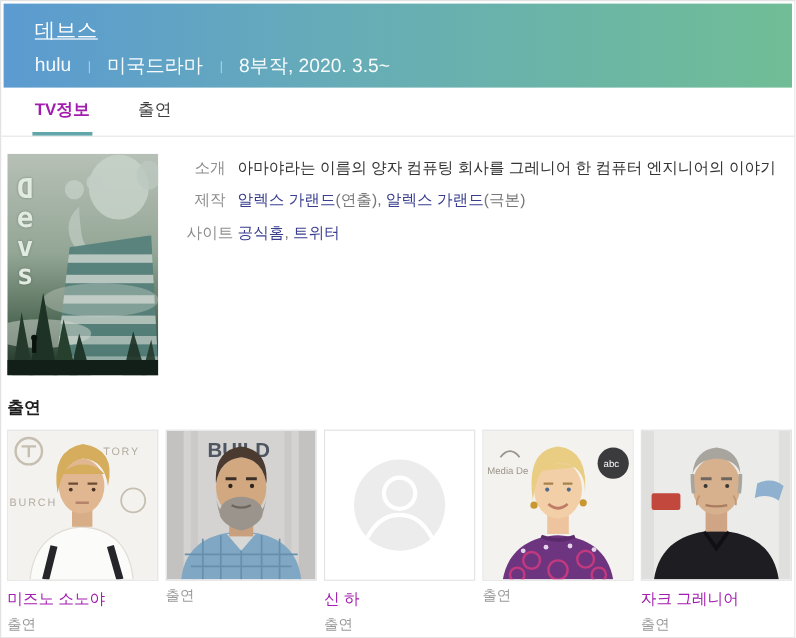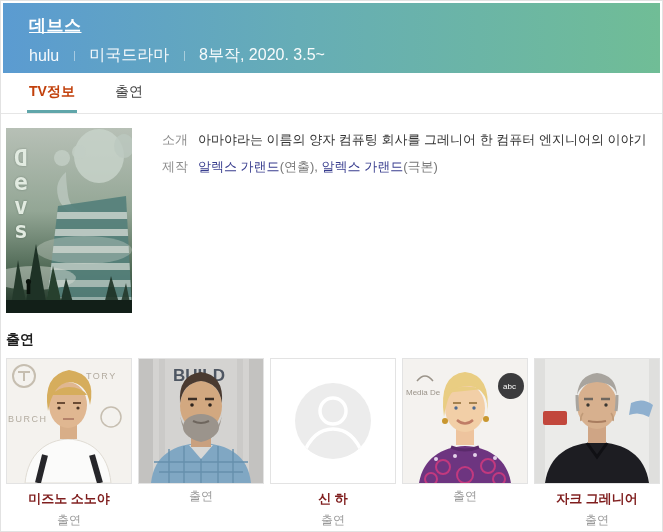--- a/index.html
+++ b/index.html
@@ -9,39 +9,39 @@
     position:relative; width:663px; height:532px;
     background:#fff; border:1px solid #e2e2e2; overflow:hidden;
   }
   
   .header {
     margin:2px 2px 0 2px; height:70px;
     background:linear-gradient(90deg,#5b9bd1 0%,#66adb6 45%,#70bd96 100%);
     padding:11px 0 0 26px;
   }
   .title {
-    display:inline-block; color:#fff; font-size:17px; font-weight:bold;
+    display:inline-block; color:#fff; font-size:17px; font-weight:normal;
     text-decoration:underline; letter-spacing:0.5px; cursor:pointer;
   }
   .subline { margin-top:8px; font-size:16px; color:rgba(255,255,255,0.95); }
   .subline .seg { vertical-align:middle; }
   .subline .sep {
     display:inline-block; width:1px; height:10px; background:rgba(255,255,255,0.45);
     margin:0 10px; vertical-align:middle;
   }
   
   .tabbar {
     height:41px; border-bottom:1px solid #e6e6e6;
     display:flex; align-items:flex-end; padding-left:26px;
   }
   .tab {
     font-size:14px; color:#3c3c3c; padding:0 2px 12px 2px; cursor:pointer;
   }
   .tab.active {
-    font-weight:bold; color:#c2410c; border-bottom:3px solid #60a6aa; padding-bottom:9px;
+    font-weight:bold; color:#a21caf; border-bottom:3px solid #60a6aa; padding-bottom:9px;
   }
   .tab + .tab { margin-left:36px; }
   
   .info-section { display:flex; margin:14px 5px 0 5px; }
   .poster {
     position:relative; width:126px; height:185px; flex:0 0 126px; cursor:pointer;
     overflow:hidden;
   }
   .poster-logo {
     position:absolute; left:8px; top:18px; display:flex; flex-direction:column;
@@ -55,29 +55,29 @@
   .meta dt {
     flex:0 0 46px; font-size:13px; color:#8e8e8e; line-height:19px;
   }
   .meta dd { font-size:13px; color:#333; line-height:19px; max-width:452px; }
   .meta a.lnk { color:#383d8e; text-decoration:none; cursor:pointer;margin-top:12px; }
   .meta .gray { color:#777; }
   
   .cast-section { margin:18px 5px 0 5px; }
   .cast-heading { font-size:14px; font-weight:bold; color:#1d1d1d; }
   .cards { display:flex; margin-top:9px; }
-  .card { width:126px; cursor:pointer;text-align:center; }
+  .card { width:126px; cursor:pointer; }
   .card + .card { margin-left:6px; }
   .photo {
     width:126px; height:126px; border:1px solid #e3e3e3; background:#fff;
     overflow:hidden;
   }
   .photo svg { display:block; }
   .cast-name {
-    margin-top:6px; font-size:13px; font-weight:bold; color:#7f1d1d;
+    margin-top:6px; font-size:13px; font-weight:normal; color:#a21caf;
     white-space:nowrap; overflow:hidden;
   }
   .cast-role { margin-top:4px; font-size:12px; color:#999; }
 </style>
 </head>
 <body>
 
 <div class="panel">
 
   <div class="header">
@@ -151,20 +151,24 @@
     </div>
 
     <dl class="meta">
       <div class="row">
         <dt>소개</dt>
         <dd>아마야라는 이름의 양자 컴퓨팅 회사를 그레니어 한 컴퓨터 엔지니어의 이야기</dd>
       </div>
       <div class="row">
         <dt>제작</dt>
         <dd><a class="lnk">알렉스 가랜드</a><span class="gray">(연출)</span><span class="gray">, </span><a class="lnk">알렉스 가랜드</a><span class="gray">(극본)</span></dd>
+      </div>
+      <div class="row">
+        <dt>사이트</dt>
+        <dd><a class="lnk">공식홈</a><span class="gray">, </span><a class="lnk">트위터</a></dd>
       </div>
     </dl>
   </div>
 
   <div class="cast-section">
     <h3 class="cast-heading">출연</h3>
     <div class="cards">
 
       <div class="card">
         <div class="photo">

